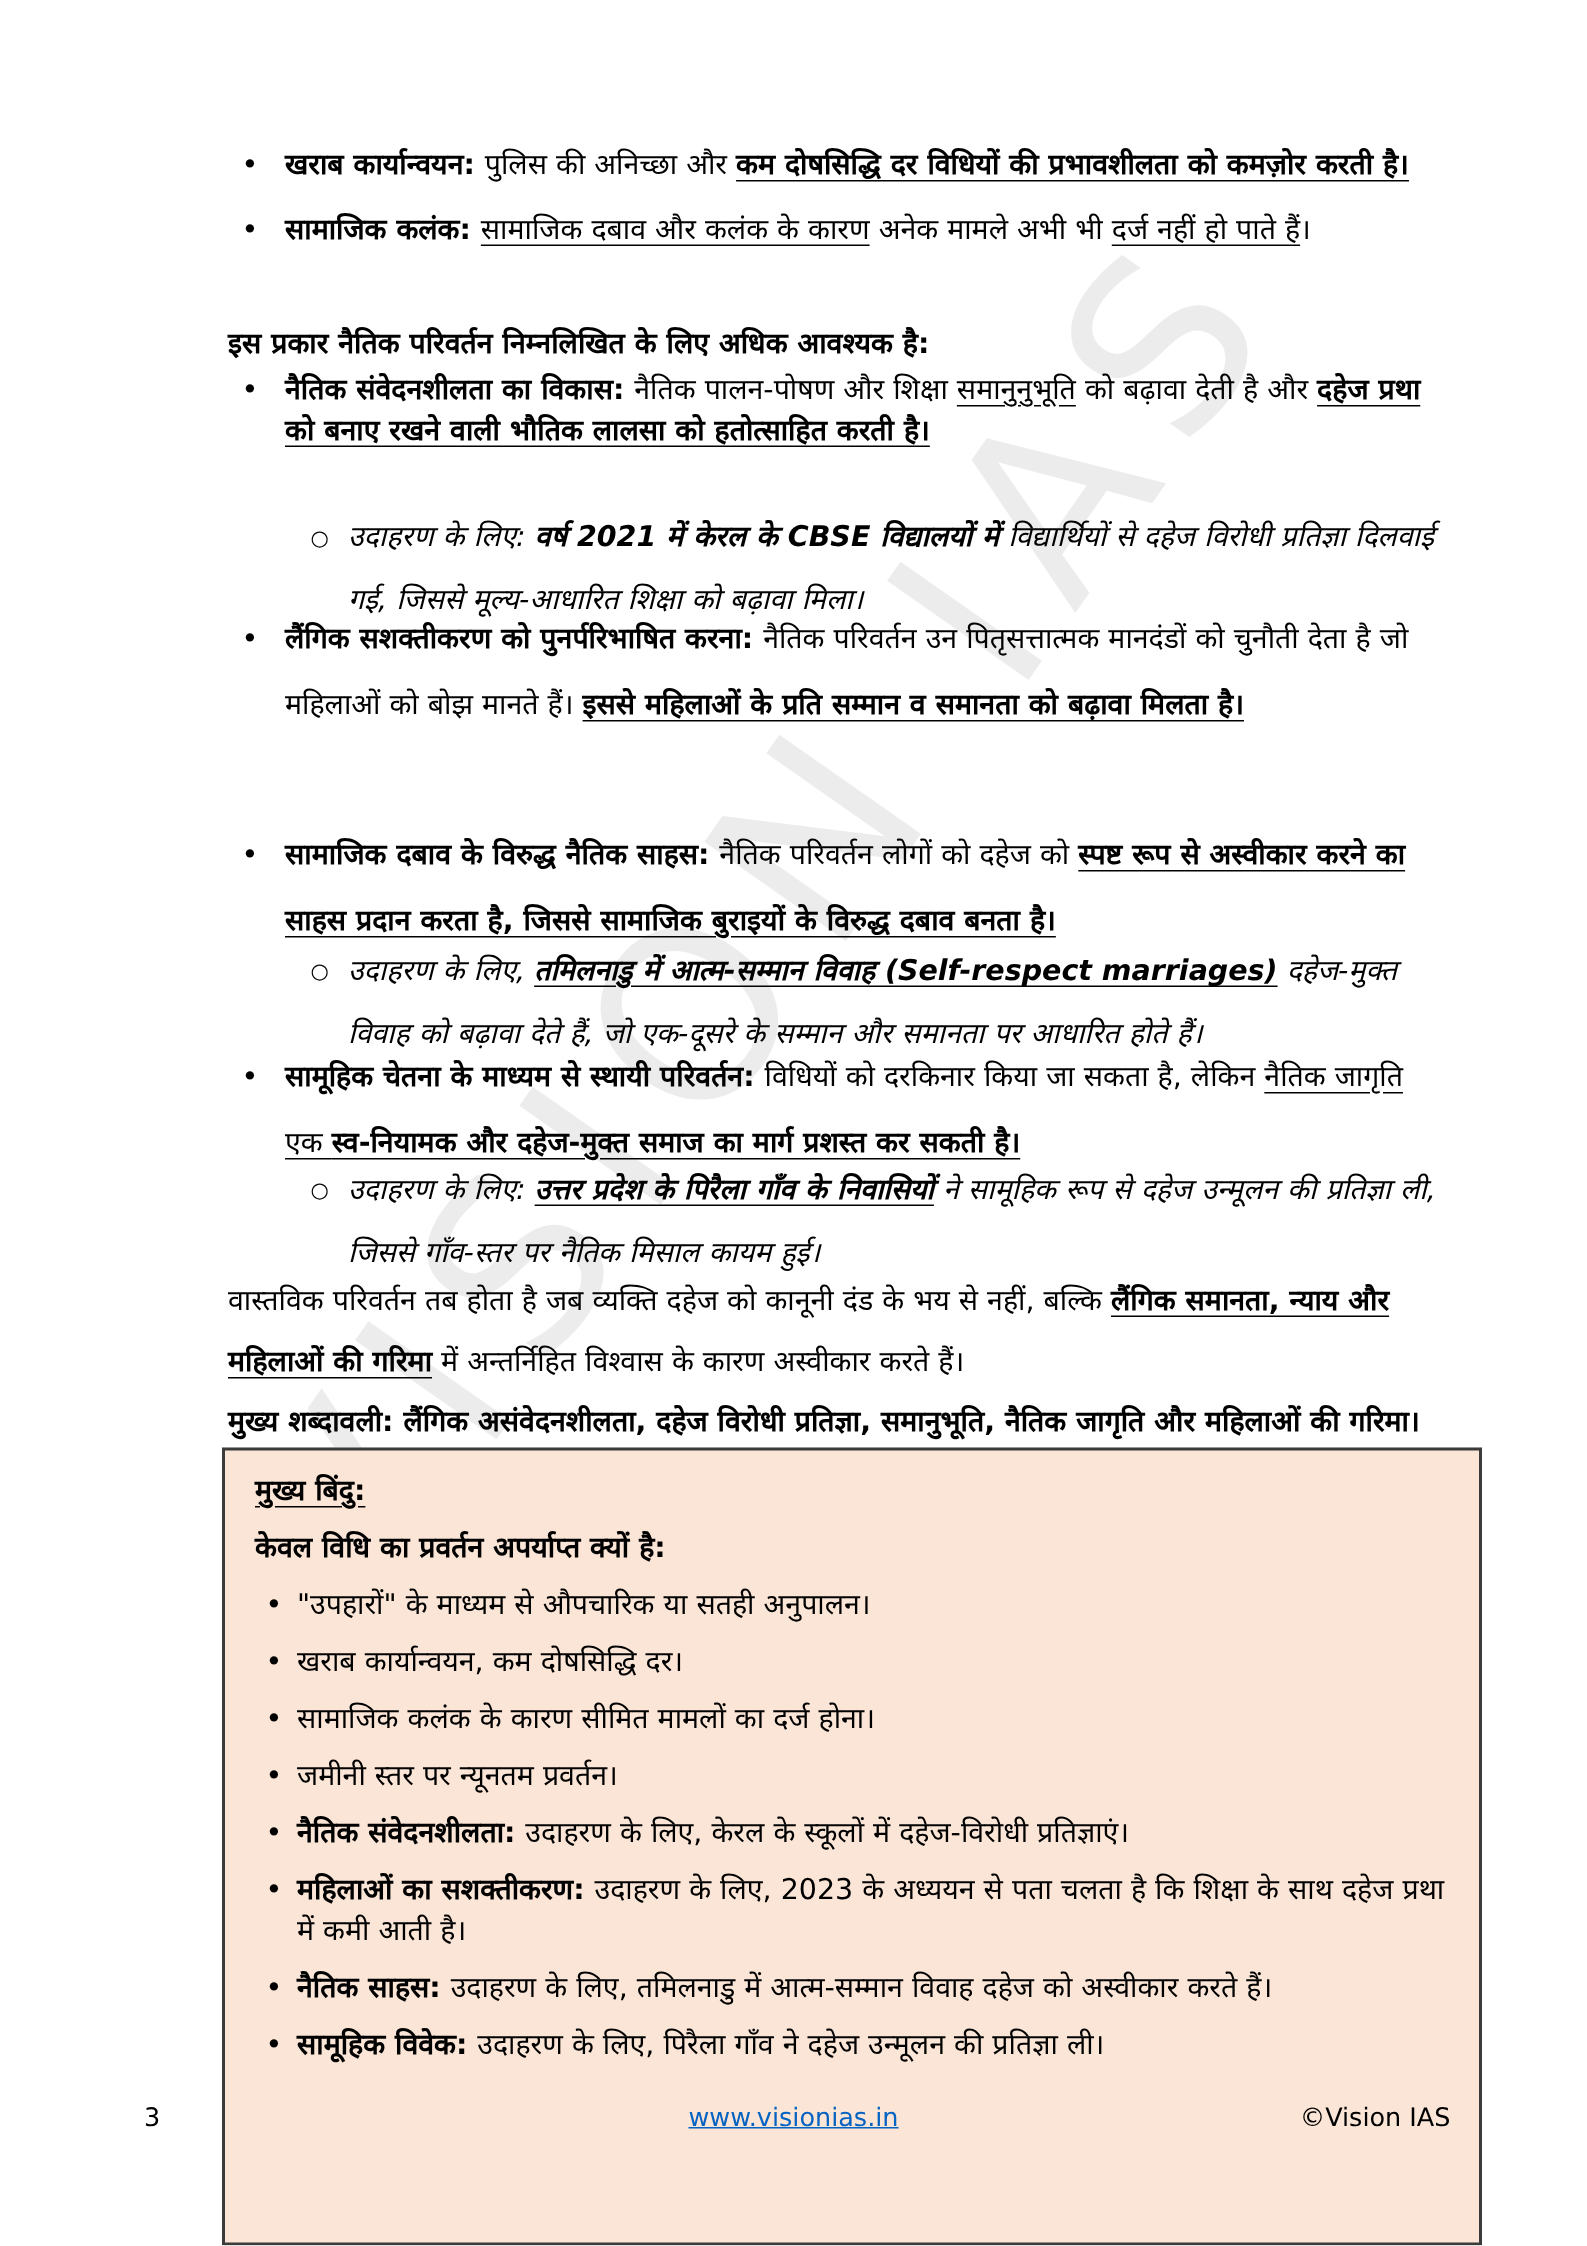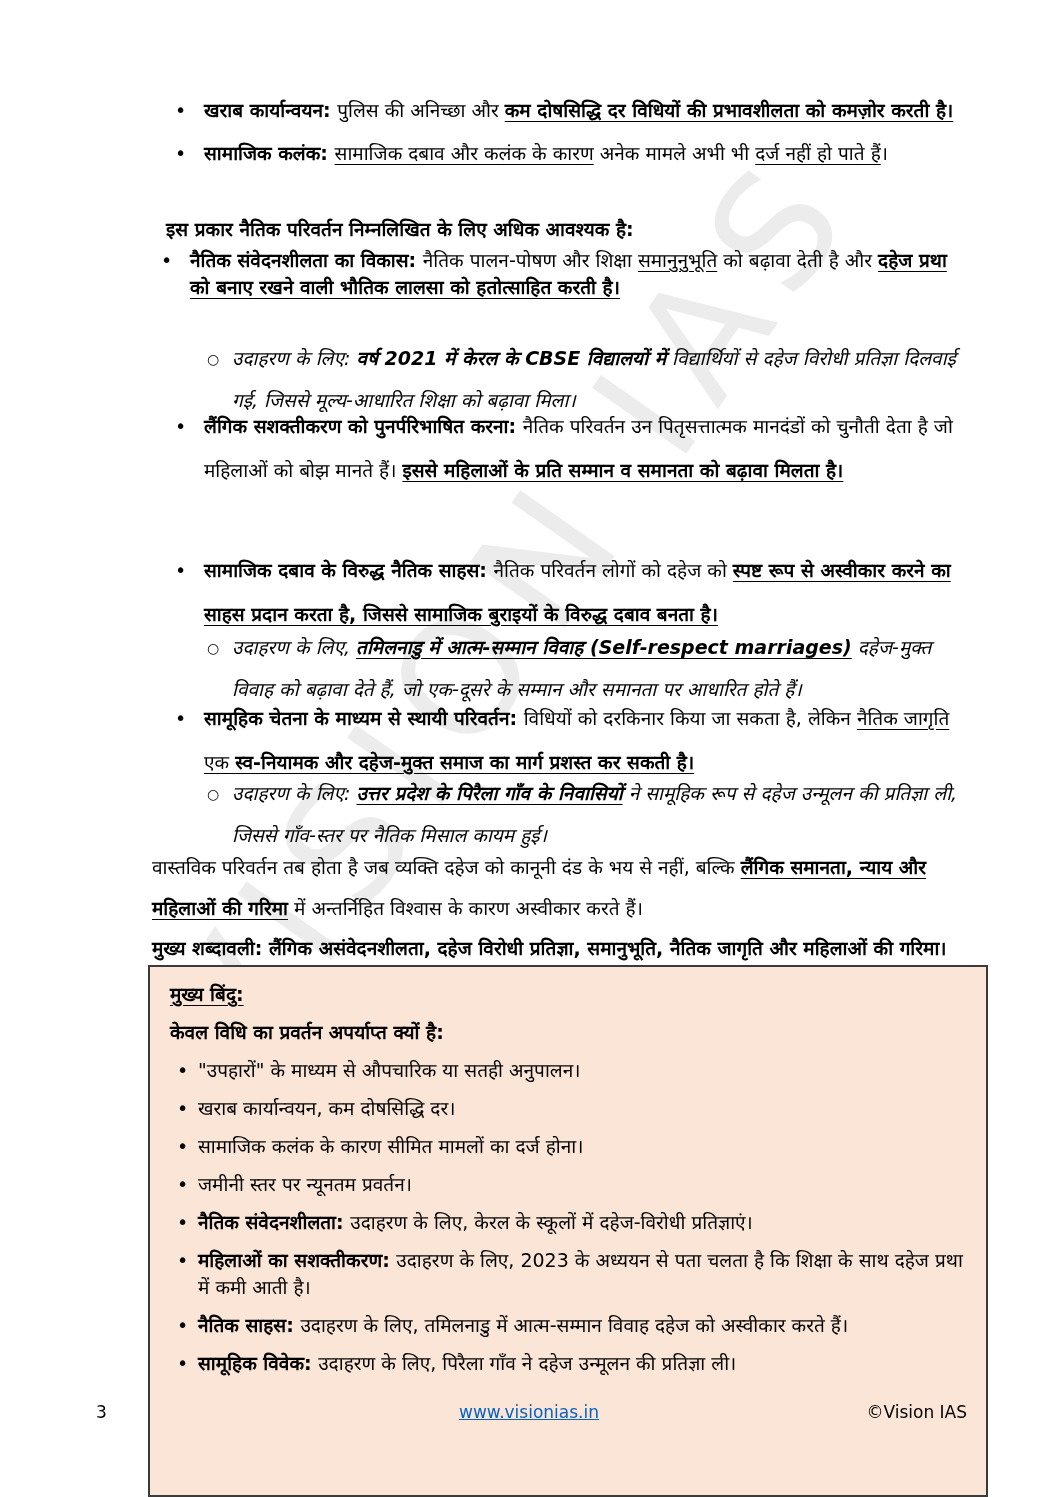--- a/index.html
+++ b/index.html
@@ -19,21 +19,21 @@
   }
   .watermark{
     position:absolute;left:510px;top:610px;
     transform:translate(-50%,-50%) rotate(-55deg);
     font-size:158px;letter-spacing:22px;white-space:nowrap;
     color:var(--wm);opacity:.55;z-index:0;
     font-family:"DejaVu Sans",sans-serif;
   }
   .content{position:absolute;inset:0;z-index:1;}
   .blk{position:absolute;left:152px;right:94px;margin:0;}
-  .lh45{line-height:27px;} .lh44{line-height:44px;margin-left:14px;} .lh42{line-height:42px;} .lh41{line-height:41px;}
+  .lh45{line-height:27px;} .lh44{line-height:44px;} .lh42{line-height:42px;} .lh41{line-height:41px;}
   .li1{padding-left:38px;}
   .li1::before{content:"•";position:absolute;left:9px;top:0;font-size:19px;}
   .li2{padding-left:80px;}
   .li2::before{content:"○";position:absolute;left:55px;top:1px;font-size:14px;}
   .b{font-weight:700;}
   .u{text-decoration:underline;text-underline-offset:4px;}
   .i{font-style:italic;}
   
   .box{
     position:absolute;left:148px;top:965px;width:840px;height:532px;

